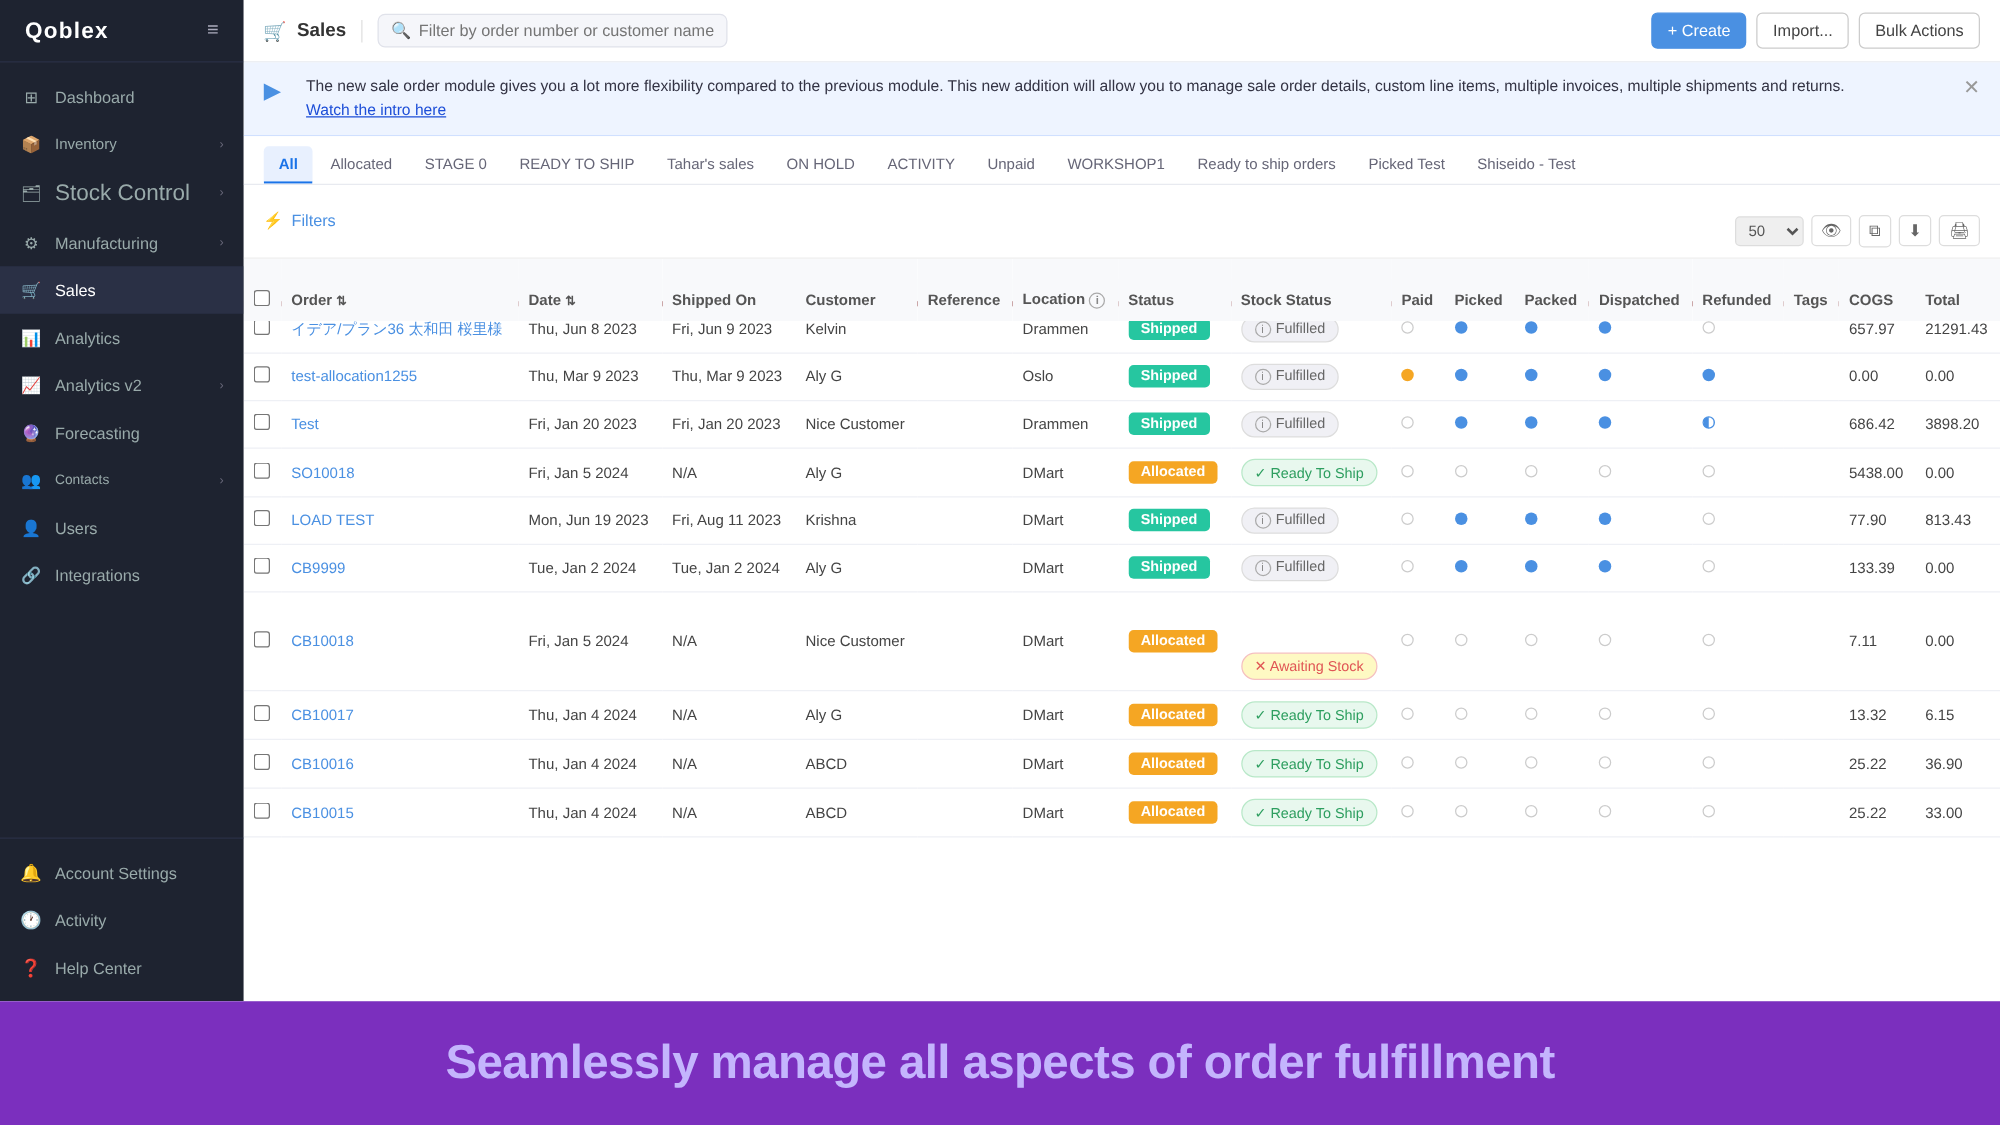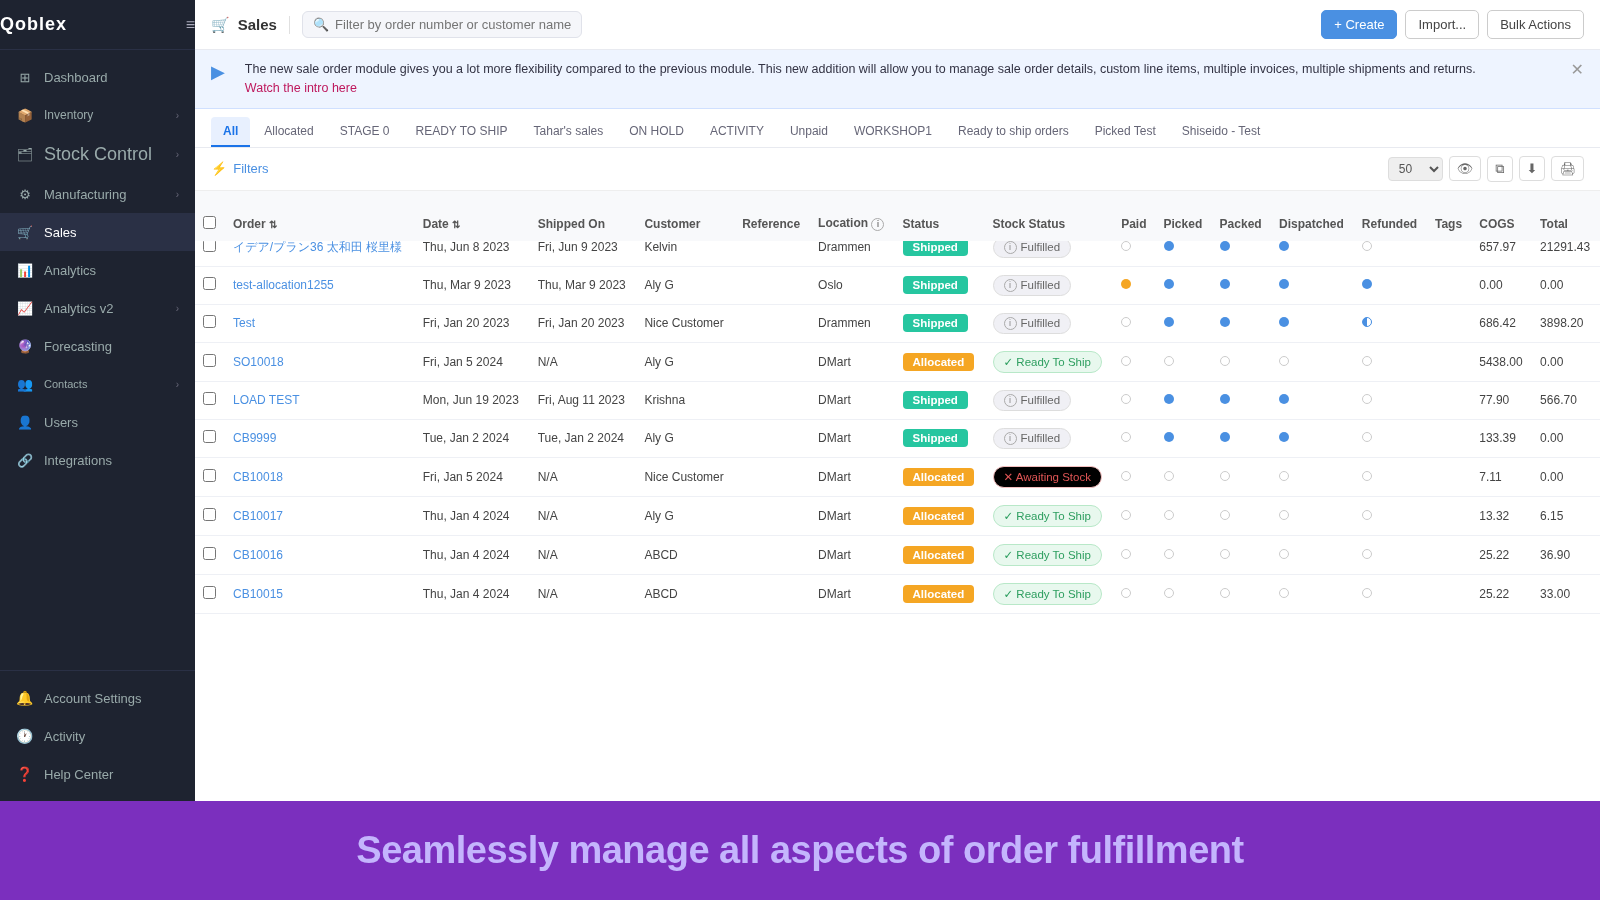--- a/index.html
+++ b/index.html
@@ -2,21 +2,21 @@
 <html><head>
   <meta charset="utf-8">
   <style>
     * { box-sizing: border-box; margin: 0; padding: 0; }
     body { font-family: -apple-system, BlinkMacSystemFont, 'Segoe UI', sans-serif; font-size: 13px; background: #f5f6fa; display: flex; flex-direction: column; height: 900px; overflow: hidden; }
 
     .app-container { display: flex; flex: 1; overflow: hidden; }
 
     
     .sidebar { width: 195px; background: #1e2330; color: #aab; display: flex; flex-direction: column; flex-shrink: 0; }
-    .sidebar-logo { padding: 14px 0; display: flex; align-items: center; justify-content: space-between; border-bottom: 1px solid #2a3045; }
+    .sidebar-logo { padding: 14px 20px; display: flex; align-items: center; justify-content: space-between; border-bottom: 1px solid #2a3045; }
     .logo-text { color: #fff; font-size: 18px; font-weight: 700; letter-spacing: 1px; }
     .hamburger { color: #aab; cursor: pointer; font-size: 16px; }
     .sidebar-nav { flex: 1; padding: 8px 0; overflow-y: auto; }
     .nav-item { display: flex; align-items: center; justify-content: space-between; padding: 10px 16px; cursor: pointer; color: #9aa; font-size: 13px; }
     .nav-item.active { background: #2a3045; color: #fff; }
     .nav-item-left { display: flex; align-items: center; gap: 10px; }
     .nav-icon { width: 18px; height: 18px; display: flex; align-items: center; justify-content: center; font-size: 14px; }
     .nav-chevron { font-size: 10px; color: #667; }
     .sidebar-footer { padding: 8px 0; border-top: 1px solid #2a3045; }
 
@@ -32,51 +32,51 @@
     .search-icon { color: #aaa; }
     .topbar-actions { margin-left: auto; display: flex; gap: 8px; }
     .btn { display: flex; align-items: center; gap: 5px; padding: 6px 12px; border-radius: 5px; border: 1px solid #dde; cursor: pointer; font-size: 13px; background: #fff; color: #444; }
     .btn-primary { background: #4a90e2; color: #fff; border-color: #4a90e2; }
     .btn-outline { border: 1px solid #ccc; }
 
     
     .banner { background: #eef4ff; border-bottom: 1px solid #d0e0ff; padding: 10px 16px; display: flex; align-items: flex-start; gap: 10px; }
     .banner-icon { color: #4a90e2; font-size: 18px; margin-top: 1px; }
     .banner-text { font-size: 12.5px; color: #334; line-height: 1.5; flex: 1; margin-left: 10px; }
-    .banner-link { color: #be185d; cursor: pointer; text-align: center; }
+    .banner-link { color: #1d4ed8; text-decoration: underline; cursor: pointer; text-align: center; }
     .banner-close { color: #999; cursor: pointer; font-size: 16px; margin-left: auto; }
 
     
     .tabs-bar { display: flex; align-items: center; gap: 2px; padding: 8px 16px 0; border-bottom: 1px solid #e8eaf0; background: #fff; overflow-x: auto; }
     .tab { padding: 7px 12px; font-size: 12px; color: #667; cursor: pointer; border-bottom: 2px solid transparent; white-space: nowrap; }
     .tab.active { color: #1a73e8; border-bottom: 2px solid #1a73e8; font-weight: 600; background: #e8f0fe; border-radius: 4px 4px 0 0; }
 
     
     .filters-row { display: flex; align-items: center; justify-content: space-between; padding: 8px 16px; border-bottom: 1px solid #eee; }
     .filters-left { display: flex; align-items: center; gap: 6px; color: #4a90e2; font-size: 13px; cursor: pointer; }
-    .filters-right { display: flex; align-items: center; gap: 6px; }
+    .filters-right { display: flex; align-items: center; gap: 6px; margin-top: 16px; }
     .page-size-select { border: 1px solid #ddd; border-radius: 4px; padding: 3px 6px; font-size: 12px; color: #555; }
     .icon-btn { background: none; border: 1px solid #ddd; border-radius: 4px; padding: 4px 7px; cursor: pointer; color: #666; font-size: 13px; }
 
     
     .table-wrapper { flex: 1; overflow: auto; }
     table { width: 100%; border-collapse: collapse; font-size: 12px; }
     thead tr { background: #f8f9fb; }
     th { padding: 9px 8px; text-align: left; font-weight: 600; color: #555; border-bottom: 4px solid #7f1d1d; white-space: nowrap; position: sticky; top: 16px; background: #f8f9fb; z-index: 1; }
     td { padding: 8px 8px; border-bottom: 1px solid #eef0f5; color: #444; vertical-align: middle; white-space: nowrap; }
     .order-link { color: #4a90e2; text-decoration: none; cursor: pointer; }
 
     .status-badge { display: inline-block; padding: 3px 10px; border-radius: 4px; font-size: 11.5px; font-weight: 600; color: #fff; text-align: center; }
     .status-shipped { background: #26c6a0; }
     .status-allocated { background: #f5a623; }
 
     .stock-badge { display: inline-flex; align-items: center; gap: 4px; padding: 3px 10px; border-radius: 12px; font-size: 11.5px; font-weight: 500; white-space: nowrap; }
     .stock-fulfilled { background: #f0f0f5; color: #666; border: 1px solid #ddd; }
     .stock-ready { background: #e8f8ee; color: #2d9e5f; border: 1px solid #b8e8c8; }
-    .stock-awaiting { background: #000000; color: #e05555; border: 1px solid #f5c0c0; }
+    .stock-awaiting { background: #fef9c3; color: #e05555; border: 1px solid #f5c0c0; margin-top: 40px; }
 
     .dot { width: 10px; height: 10px; border-radius: 50%; display: inline-block; }
     .dot-blue { background: #4a90e2; }
     .dot-orange { background: #f5a623; }
     .dot-empty { background: transparent; border: 1.5px solid #ccc; }
     .dot-half { background: linear-gradient(to right, #4a90e2 50%, transparent 50%); border: 1.5px solid #4a90e2; }
 
     .checkbox-cell { width: 30px; }
     input[type="checkbox"] { cursor: pointer; }
 
@@ -366,21 +366,21 @@
     <td>DMart</td>
     <td><span class="status-badge status-shipped">Shipped</span></td>
     <td><span class="stock-badge stock-fulfilled"><span class="info-icon">i</span> Fulfilled</span></td>
     <td><span class="dot dot-empty"></span></td>
     <td><span class="dot dot-blue"></span></td>
     <td><span class="dot dot-blue"></span></td>
     <td><span class="dot dot-blue"></span></td>
     <td><span class="dot dot-empty"></span></td>
     <td></td>
     <td>77.90</td>
-    <td>566.70</td>
+    <td>813.43</td>
   </tr>
             <tr>
     <td class="checkbox-cell"><input type="checkbox" style=""></td>
     <td><a class="order-link">CB9999</a></td>
     <td>Tue, Jan 2 2024</td>
     <td>Tue, Jan 2 2024</td>
     <td>Aly G</td>
     <td></td>
     <td>DMart</td>
     <td><span class="status-badge status-shipped">Shipped</span></td>

